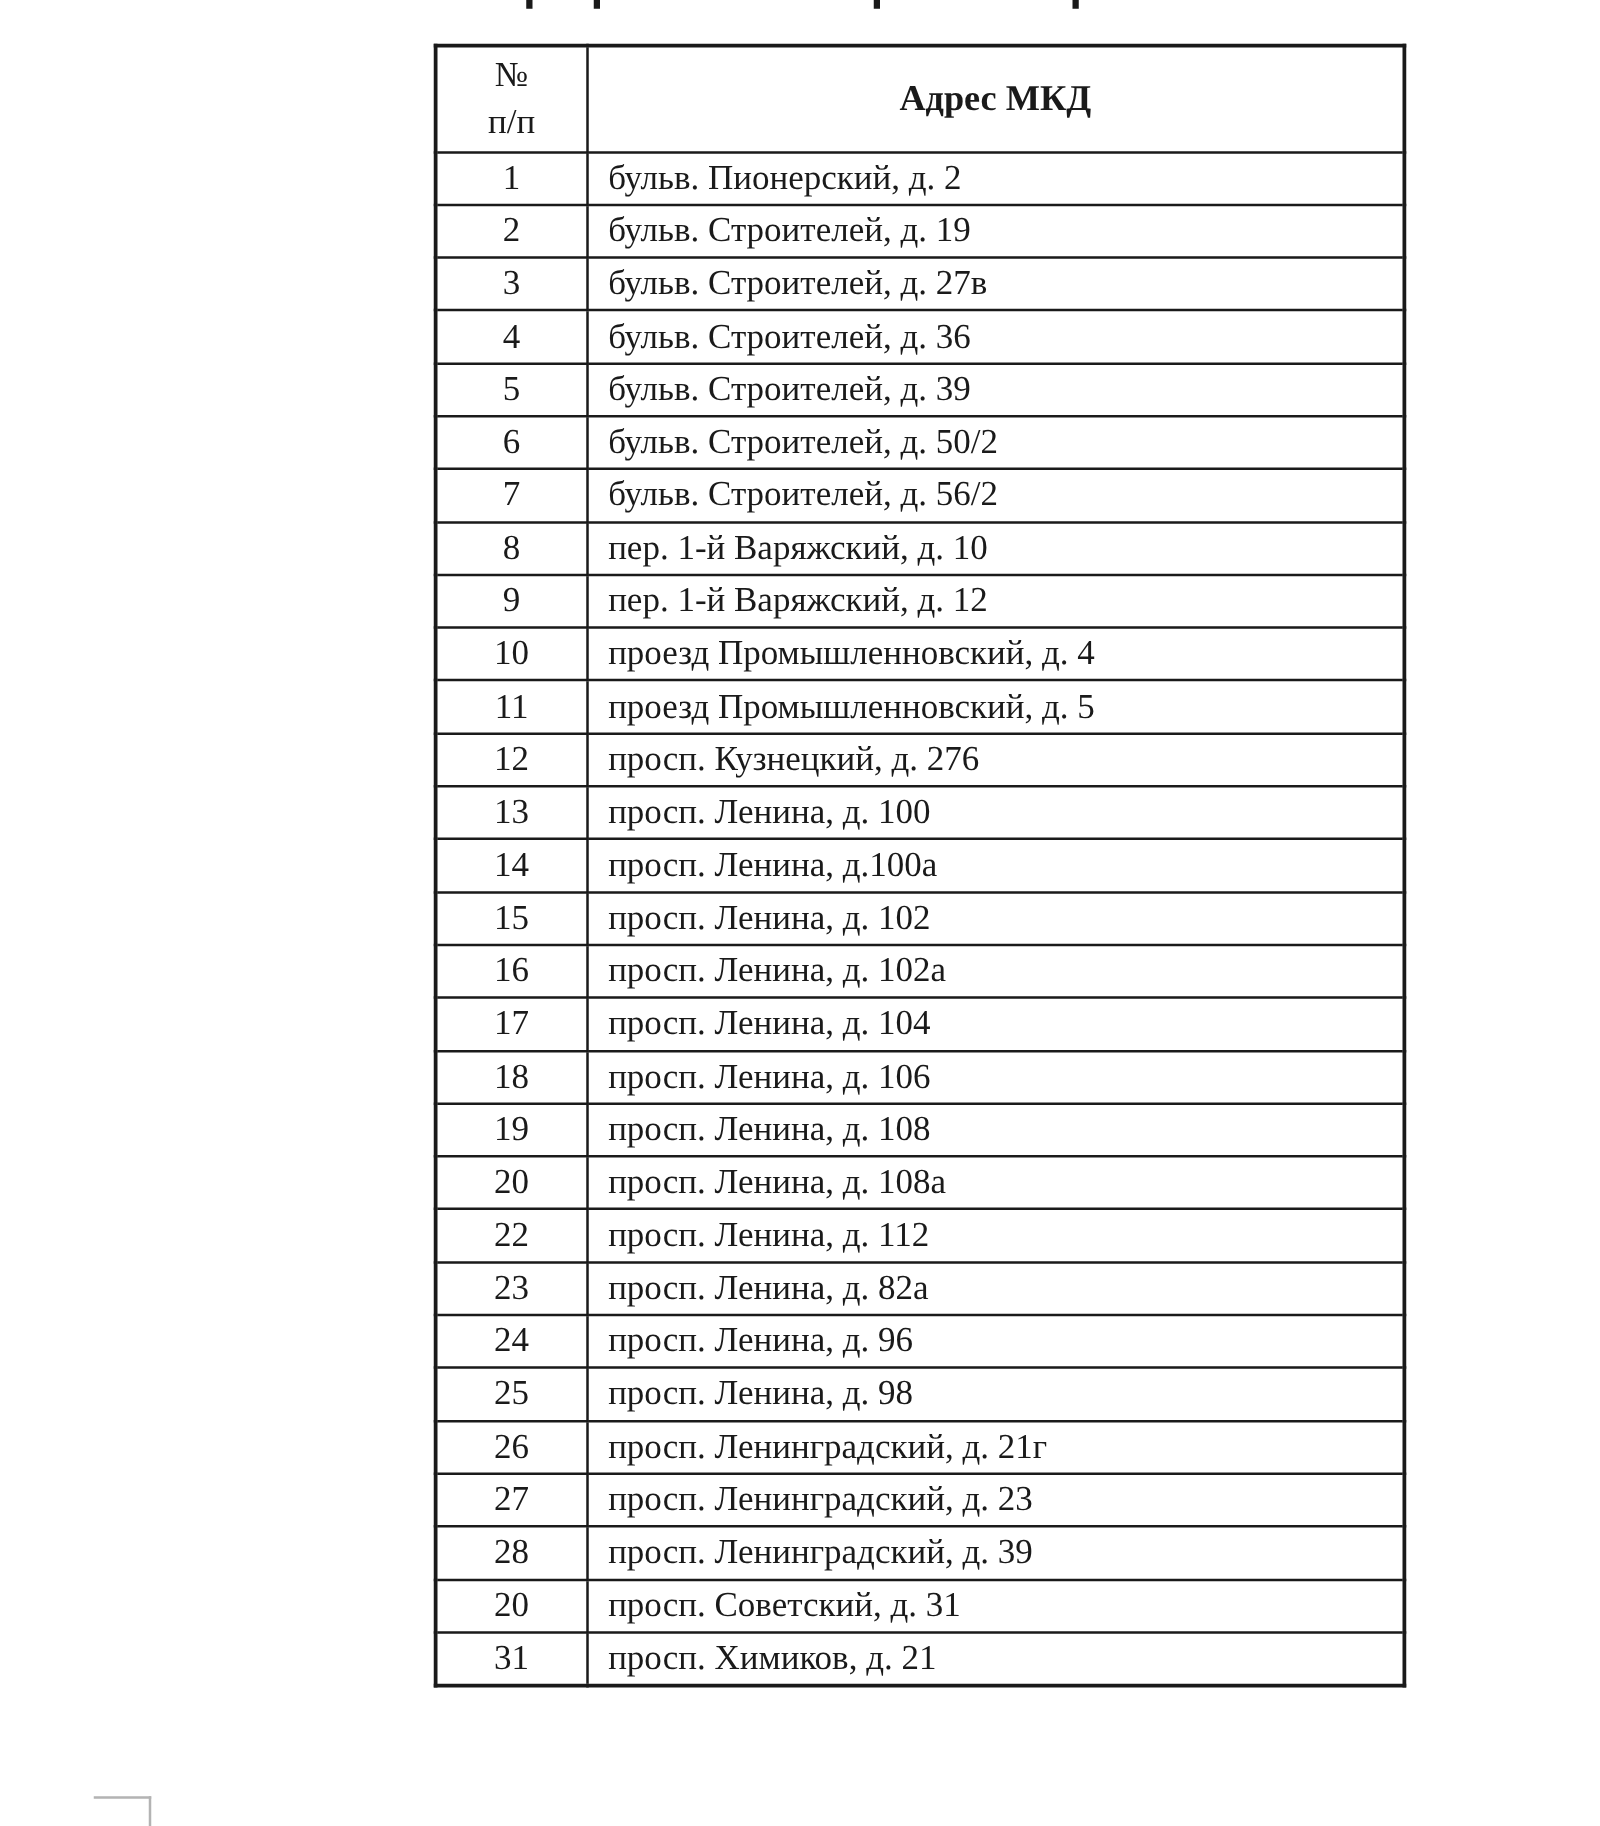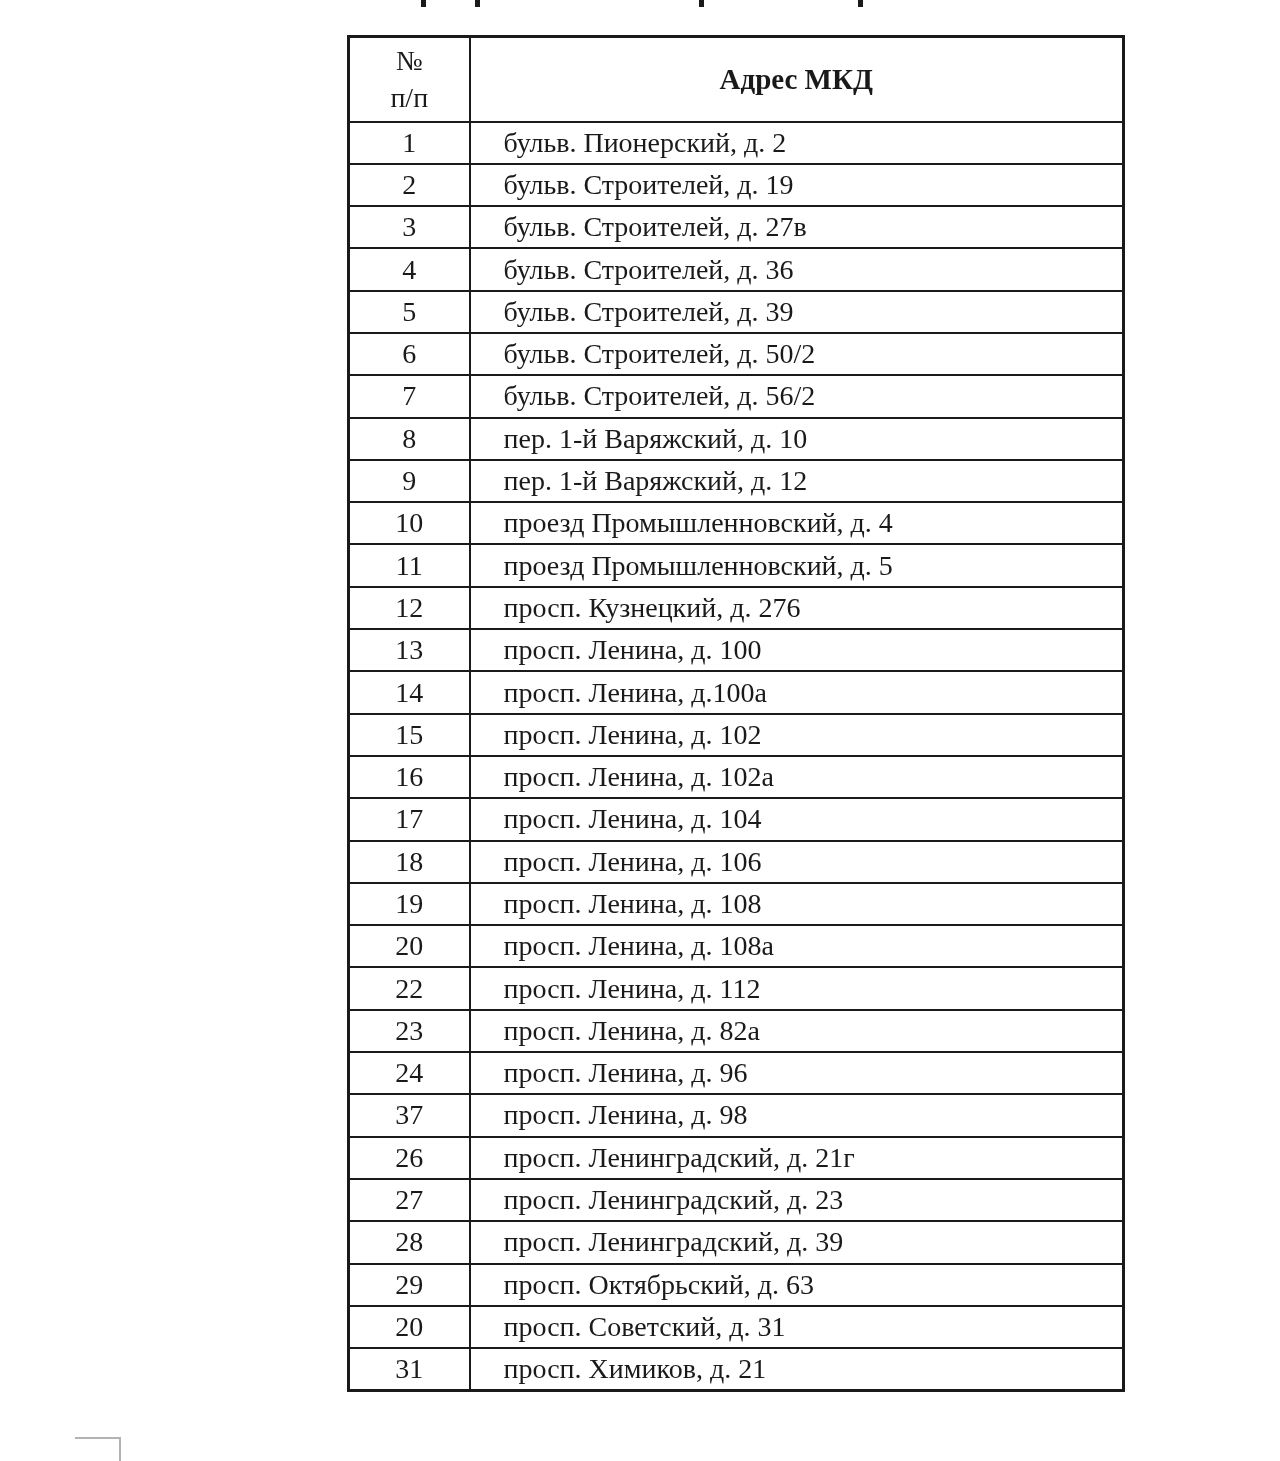--- a/index.html
+++ b/index.html
@@ -59,21 +59,21 @@
     text-align: center;
     font-size: 29px;
     font-weight: bold;
   }
   td.col-num {
     text-align: center;
     font-size: 28px;
   }
   td.col-addr {
     text-align: left;
-    padding-left: 33px;
+    padding-left: 16px;
     font-size: 28px;
     white-space: nowrap;
     overflow: hidden;
   }
   
   .corner-mark {
     position: absolute;
     left: 75px;
     top: 1437px;
     width: 46px;
@@ -217,43 +217,39 @@
       <td class="col-num">23</td>
       <td class="col-addr">просп. Ленина, д. 82а</td>
     </tr>
 
     <tr>
       <td class="col-num">24</td>
       <td class="col-addr">просп. Ленина, д. 96</td>
     </tr>
 
     <tr>
-      <td class="col-num">37</td>
+      <td class="col-num">25</td>
       <td class="col-addr">просп. Ленина, д. 98</td>
     </tr>
 
     <tr>
       <td class="col-num">26</td>
       <td class="col-addr">просп. Ленинградский, д. 21г</td>
     </tr>
 
     <tr>
       <td class="col-num">27</td>
       <td class="col-addr">просп. Ленинградский, д. 23</td>
     </tr>
 
     <tr>
       <td class="col-num">28</td>
       <td class="col-addr">просп. Ленинградский, д. 39</td>
     </tr>
 
-    <tr>
-      <td class="col-num">29</td>
-      <td class="col-addr">просп. Октябрьский, д. 63</td>
-    </tr>
 
     <tr>
       <td class="col-num">20</td>
       <td class="col-addr">просп. Советский, д. 31</td>
     </tr>
 
     <tr>
       <td class="col-num">31</td>
       <td class="col-addr">просп. Химиков, д. 21</td>
     </tr>

